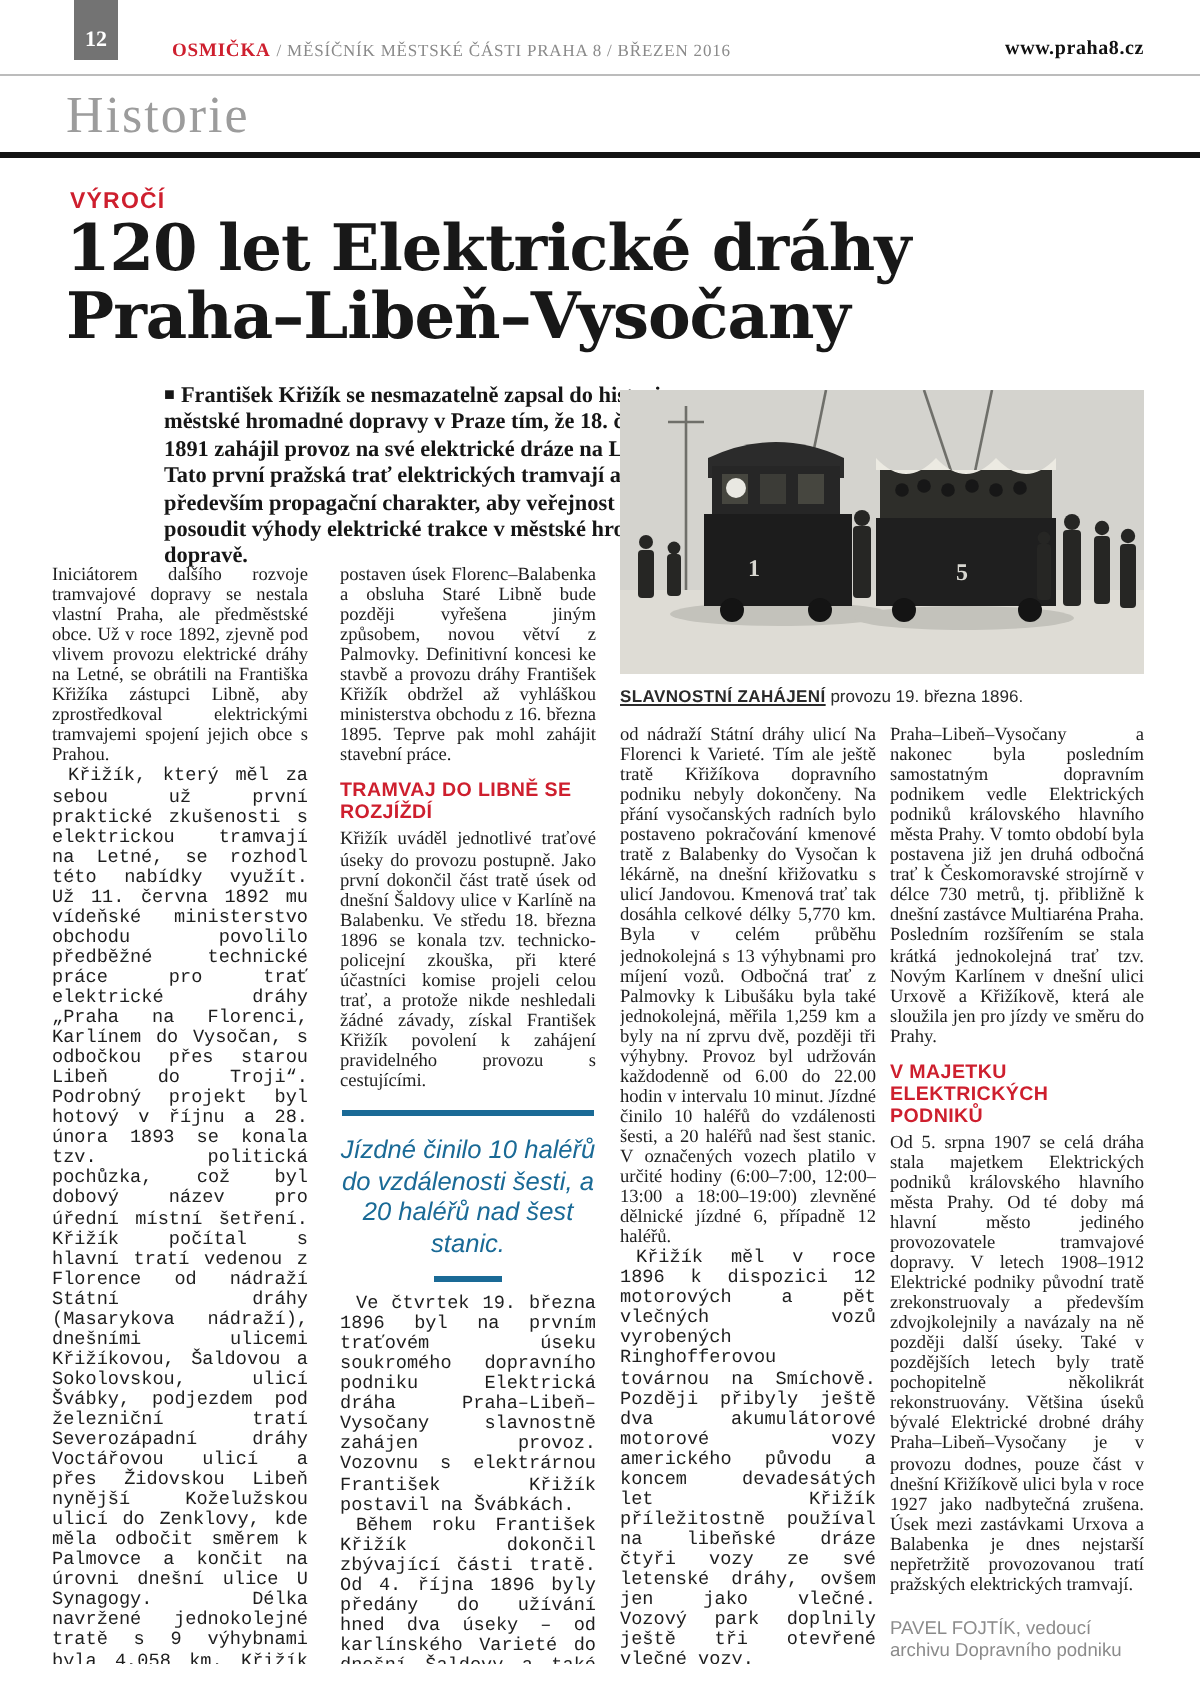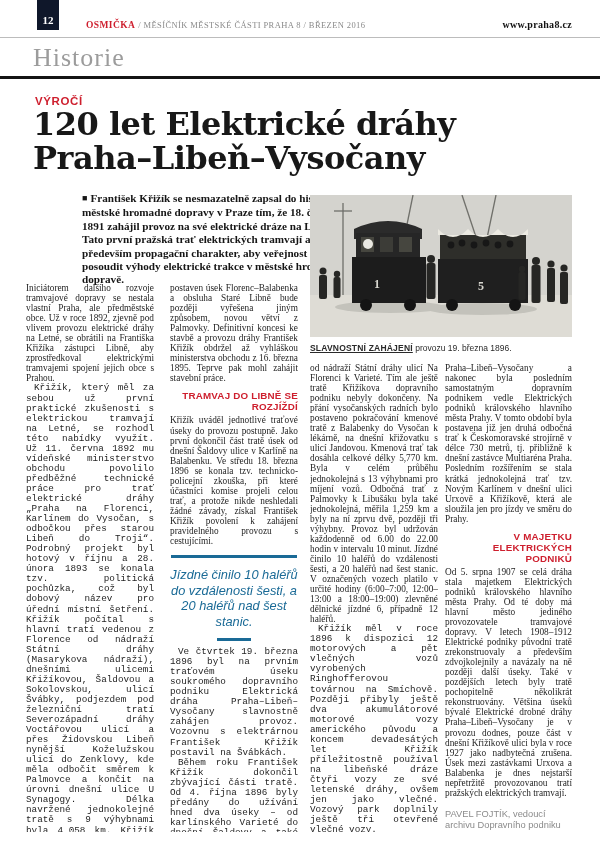--- a/index.html
+++ b/index.html
@@ -4,21 +4,21 @@
 <style>
   html,body{margin:0;padding:0;background:#f2f2f2;}
   .page{
     position:relative;width:600px;height:849px;background:#ffffff;
     margin:0 auto;overflow:hidden;
     font-family:"Liberation Serif",serif;color:#1e1e1e;
   }
   
   .pagenum-box{
     position:absolute;left:37px;top:0;width:22px;height:30px;
-    background:#0f172a;color:#fff;display:flex;align-items:flex-end;justify-content:center;
+    background:#737373;color:#fff;display:flex;align-items:flex-end;justify-content:center;
     font:bold 11px "Liberation Serif",serif;padding-bottom:4px;box-sizing:border-box;
   }
   .masthead{
     position:absolute;left:66px;top:20px;white-space:nowrap;
     font:8.5px "Liberation Serif",serif;letter-spacing:.4px;color:#8a8a8a;
   }
   .masthead .mag{font-weight:bold;color:#ce1f2e;font-size:9.5px;margin-right:3px;padding-left:20px;}
   .website{
     position:absolute;right:28px;top:19px;
     font:bold 10px "Liberation Serif",serif;color:#111;letter-spacing:.3px;
@@ -62,21 +62,21 @@
   .col-1,.col-2{top:283px;height:549px;}
   .col-3,.col-4{top:363px;height:469px;}
   .col-1{left:26px;}
   .col-2{left:170px;}
   .col-3{left:310px;}
   .col-4{left:445px;width:127px;}
   .p{margin:0;}
   .p.indent{text-indent:8px;font-family:Liberation Mono, monospace;}
   .subhead{
     font:bold 9.8px/11px "Liberation Sans",sans-serif;color:#ce1f2e;
-    margin:7px 0 3px;text-align:right;letter-spacing:.2px;
+    margin:7px 0 3px;text-align:left;letter-spacing:.2px;
   }
   .credit{
     margin-top:11px;text-align:left;
     font:9.3px/11.5px "Liberation Sans",sans-serif;color:#8b8b8b;
   }
   .pullquote{margin:9px 0 6px;}
   .pq-rule-top{height:3px;background:#1a6a96;margin:0 1px 9px;}
   .pq-text{
     font:italic 12.8px/15.5px "Liberation Sans",sans-serif;color:#1a6a96;
     text-align:center;

